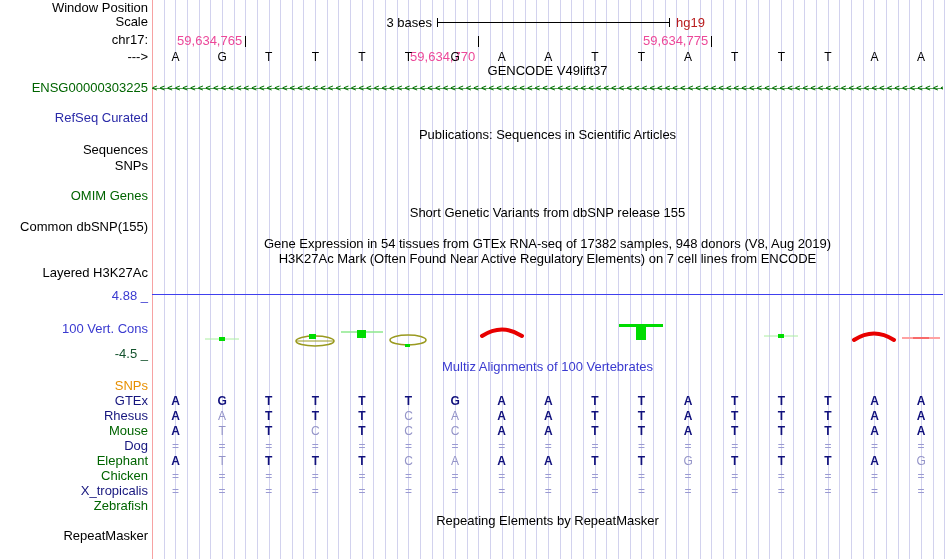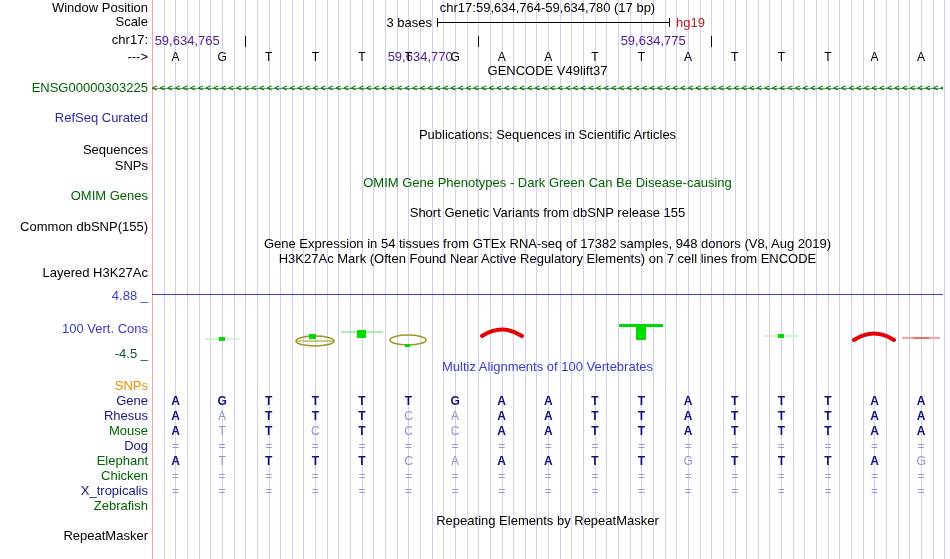--- a/index.html
+++ b/index.html
@@ -19,22 +19,22 @@
   .c-maroon{color:#14532d;}
   .c-orange{color:#e78f00;}
   .c-navy{color:#16167e;}
   .base{position:absolute;width:47px;height:14px;line-height:14px;text-align:center;
         font-size:12px;color:#000;}
   .cell{position:absolute;width:47px;height:14px;line-height:14px;text-align:center;font-size:12px;}
   .cell.m{color:#10107c;font-weight:bold;}
   .cell.x{color:#9494c8;}
   .cell.g{color:#9a9ad2;}
   .tick{position:absolute;width:1px;height:11px;background:#000;}
-  .cnum{position:absolute;width:110px;height:13px;line-height:13px;text-align:center;
-        font-size:13px;color:#4c1d95;white-space:nowrap;}
+  .cnum{position:absolute;width:110px;height:13px;line-height:13px;text-align:right;
+        font-size:13px;color:#ec4899;white-space:nowrap;}
   #titlebar{position:absolute;left:152px;top:1px;width:791px;height:14px;display:flex;
             justify-content:center;gap:14px;font-size:13px;color:#000;line-height:14px;}
   #ruler-line{position:absolute;top:22px;height:1px;background:#000;}
   .ruler-tick{position:absolute;width:1px;height:9px;top:18px;background:#000;}
   #scale-bases{position:absolute;left:152px;top:16px;width:280px;text-align:right;
                font-size:13px;line-height:13px;color:#000;}
   #scale-genome{position:absolute;top:16px;font-size:13px;line-height:13px;color:#b91c1c;}
   #gene-line{position:absolute;left:152px;top:83px;width:791px;height:10px;overflow:hidden;
              color:#007000;font-size:9px;font-weight:bold;letter-spacing:2.4px;line-height:10px;
              white-space:nowrap;}
@@ -48,40 +48,38 @@
 <div id="stage">
   <div id="grid"></div>
   <div id="pinkline"></div>
 
   <div class="lbl" style="top:1px">Window Position</div>
   <div class="lbl" style="top:15px">Scale</div>
   <div class="lbl" style="top:33px">chr17:</div>
   <div class="lbl" style="top:50px">---&gt;</div>
 
   <div id="titlebar">
-    <span>chr17:59,634,764-59,634,780 (17 bp)</span>
   </div>
   <div id="scale-bases">3 bases</div>
   <div id="ruler-line" style="left:437px;width:233px"></div>
   <div class="ruler-tick" style="left:437px"></div>
   <div class="ruler-tick" style="left:669px"></div>
   <div id="scale-genome" style="left:676px">hg19</div>
 
   <div class="ctitle" style="top:64px">GENCODE V49lift37</div>
   <div class="lbl c-green" style="top:81px">ENSG00000303225</div>
   <div id="gene-rule"></div>
   <div id="gene-line">&lt;&lt;&lt;&lt;&lt;&lt;&lt;&lt;&lt;&lt;&lt;&lt;&lt;&lt;&lt;&lt;&lt;&lt;&lt;&lt;&lt;&lt;&lt;&lt;&lt;&lt;&lt;&lt;&lt;&lt;&lt;&lt;&lt;&lt;&lt;&lt;&lt;&lt;&lt;&lt;&lt;&lt;&lt;&lt;&lt;&lt;&lt;&lt;&lt;&lt;&lt;&lt;&lt;&lt;&lt;&lt;&lt;&lt;&lt;&lt;&lt;&lt;&lt;&lt;&lt;&lt;&lt;&lt;&lt;&lt;&lt;&lt;&lt;&lt;&lt;&lt;&lt;&lt;&lt;&lt;&lt;&lt;&lt;&lt;&lt;&lt;&lt;&lt;&lt;&lt;&lt;&lt;&lt;&lt;&lt;&lt;&lt;&lt;&lt;&lt;&lt;&lt;&lt;&lt;&lt;&lt;&lt;&lt;&lt;&lt;&lt;&lt;&lt;&lt;&lt;</div>
 
   <div class="lbl c-blue" style="top:111px">RefSeq Curated</div>
 
   <div class="ctitle" style="top:128px">Publications: Sequences in Scientific Articles</div>
   <div class="lbl" style="top:143px">Sequences</div>
   <div class="lbl" style="top:159px">SNPs</div>
 
-  <div class="ctitle c-green" style="top:176px">OMIM Gene Phenotypes - Dark Green Can Be Disease-causing</div>
   <div class="lbl c-green" style="top:189px">OMIM Genes</div>
 
   <div class="ctitle" style="top:206px">Short Genetic Variants from dbSNP release 155</div>
   <div class="lbl" style="top:220px">Common dbSNP(155)</div>
 
   <div class="ctitle" style="top:237px">Gene Expression in 54 tissues from GTEx RNA-seq of 17382 samples, 948 donors (V8, Aug 2019)</div>
   <div class="ctitle" style="top:252px">H3K27Ac Mark (Often Found Near Active Regulatory Elements) on 7 cell lines from ENCODE</div>
   <div class="lbl" style="top:266px">Layered H3K27Ac</div>
 
   <div id="consline"></div>
@@ -110,21 +108,21 @@
     <div class="base" style="left: 524.8px; top: 50px;">A</div>
     <div class="base" style="left: 571.4px; top: 50px;">T</div>
     <div class="base" style="left: 618px; top: 50px;">T</div>
     <div class="base" style="left: 664.6px; top: 50px;">A</div>
     <div class="base" style="left: 711.2px; top: 50px;">T</div>
     <div class="base" style="left: 757.8px; top: 50px;">T</div>
     <div class="base" style="left: 804.4px; top: 50px;">T</div>
     <div class="base" style="left: 851px; top: 50px;">A</div>
     <div class="base" style="left: 897.6px; top: 50px;">A</div>
     <div class="lbl c-orange" style="top: 379px;">SNPs</div>
-    <div class="lbl c-navy" style="top: 394px;">Gene</div>
+    <div class="lbl c-navy" style="top: 394px;">GTEx</div>
     <div class="cell m" style="left: 152px; top: 394px;">A</div>
     <div class="cell m" style="left: 198.6px; top: 394px;">G</div>
     <div class="cell m" style="left: 245.2px; top: 394px;">T</div>
     <div class="cell m" style="left: 291.8px; top: 394px;">T</div>
     <div class="cell m" style="left: 338.4px; top: 394px;">T</div>
     <div class="cell m" style="left: 385px; top: 394px;">T</div>
     <div class="cell m" style="left: 431.6px; top: 394px;">G</div>
     <div class="cell m" style="left: 478.2px; top: 394px;">A</div>
     <div class="cell m" style="left: 524.8px; top: 394px;">A</div>
     <div class="cell m" style="left: 571.4px; top: 394px;">T</div>

